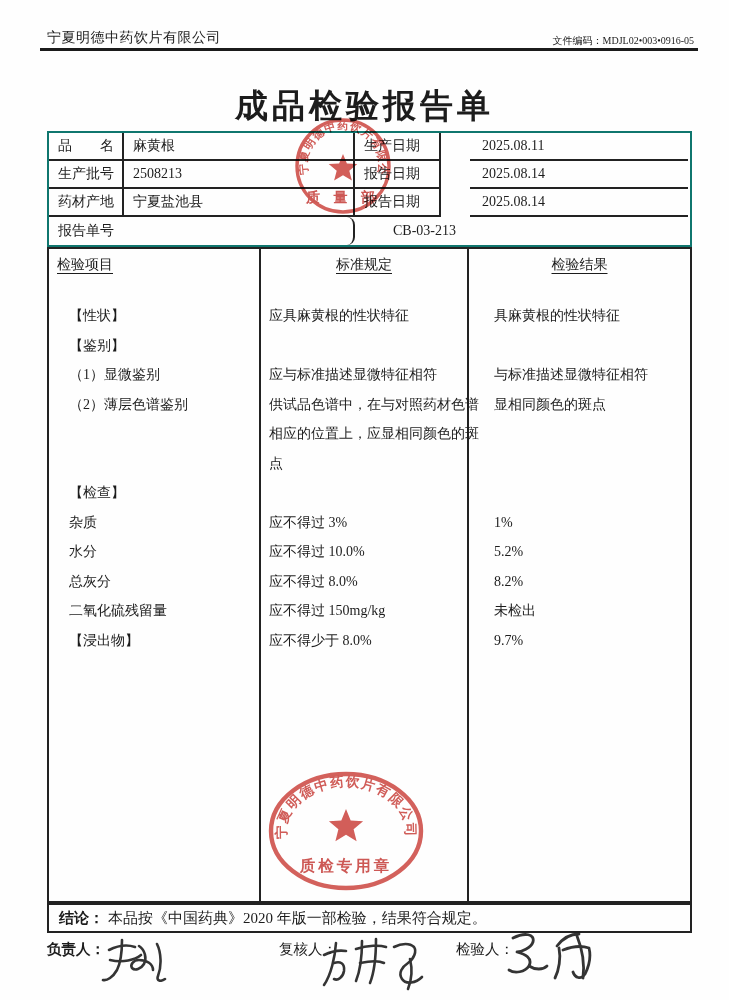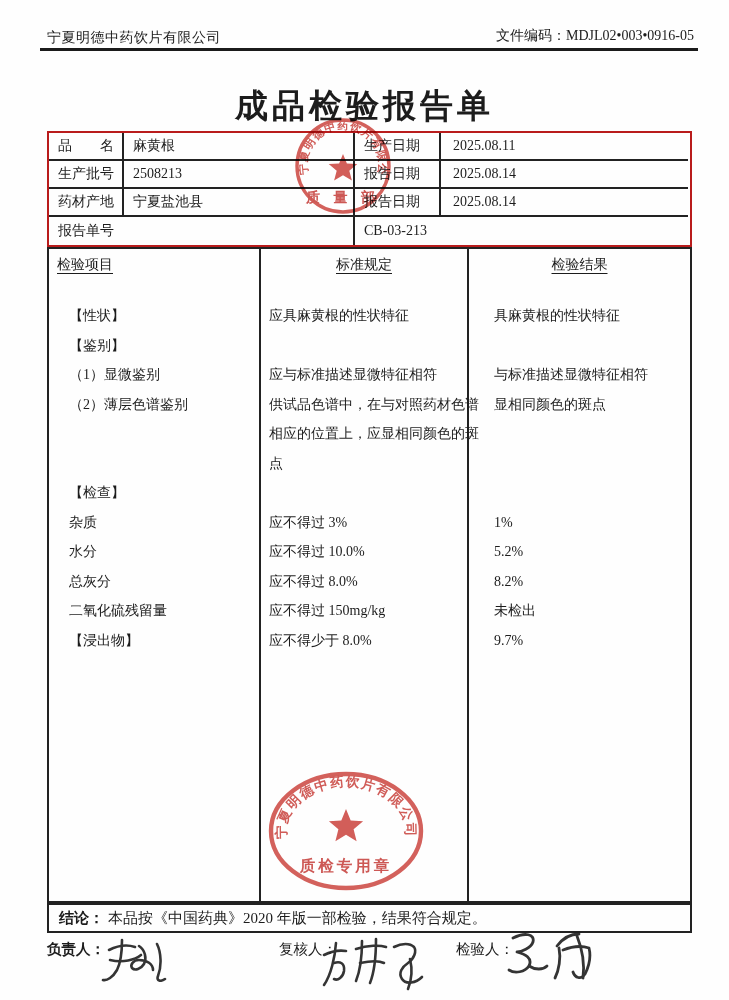--- a/index.html
+++ b/index.html
@@ -2,35 +2,35 @@
 <html><head>
 <meta charset="utf-8">
 <style>
   * { margin:0; padding:0; box-sizing:border-box; }
   html,body { background:#ffffff; }
   body { font-family:"Liberation Serif","DejaVu Serif",serif; color:#1c1c1c; }
   .page { position:relative; width:729px; height:1000px; background:#fefefe; overflow:hidden; }
 
   
   .hdr-left { position:absolute; left:47px; top:29px; font-size:14px; letter-spacing:.5px; }
-  .hdr-right { position:absolute; right:35px; top:27px; font-size:14px; }
+  .hdr-right { position:absolute; right:35px; top:34px; font-size:10px; }
   .hdr-rule { position:absolute; left:40px; top:48px; width:658px; height:3px; background:#1b1b1b; }
 
   .report-title { position:absolute; left:0; top:84px; width:729px; text-align:center;
     font-size:33px; font-weight:bold; letter-spacing:4px; }
 
   
   .info-table { position:absolute; left:47px; top:131px; width:645px; height:116px;
-    border:2px solid #b91c1c; display:grid;
+    border:2px solid #0f766e; display:grid;
     grid-template-columns:75px 231px 86px 247px;
     grid-template-rows:1fr 1fr 1fr 1fr; }
   .cell { display:flex; align-items:center; font-size:14px; padding-left:9px;
     border-right:2px solid #222; border-bottom:2px solid #222; white-space:nowrap; }
-  .cell.last-col { border-right:none; }
-  .cell.last-row { border-bottom:none; }
+  .cell.last-col { border-right:none;margin-left:29px; }
+  .cell.last-row { border-bottom:none;border-radius:8px; }
   .cell.span2 { grid-column:span 2; }
   .info-table .val { padding-left:12px; }
 
   
   .insp-table { position:absolute; left:47px; top:247px; width:645px; height:656px;
     border:2px solid #222; display:grid; grid-template-columns:212px 208px 1fr; }
   .insp-col { border-right:2px solid #222; padding-top:7px; }
   .insp-col:last-child { border-right:none; }
   .insp-head { font-size:14px; height:45px; text-decoration:underline; text-underline-offset:4px; }
   .insp-head.left { padding-left:8px; }

